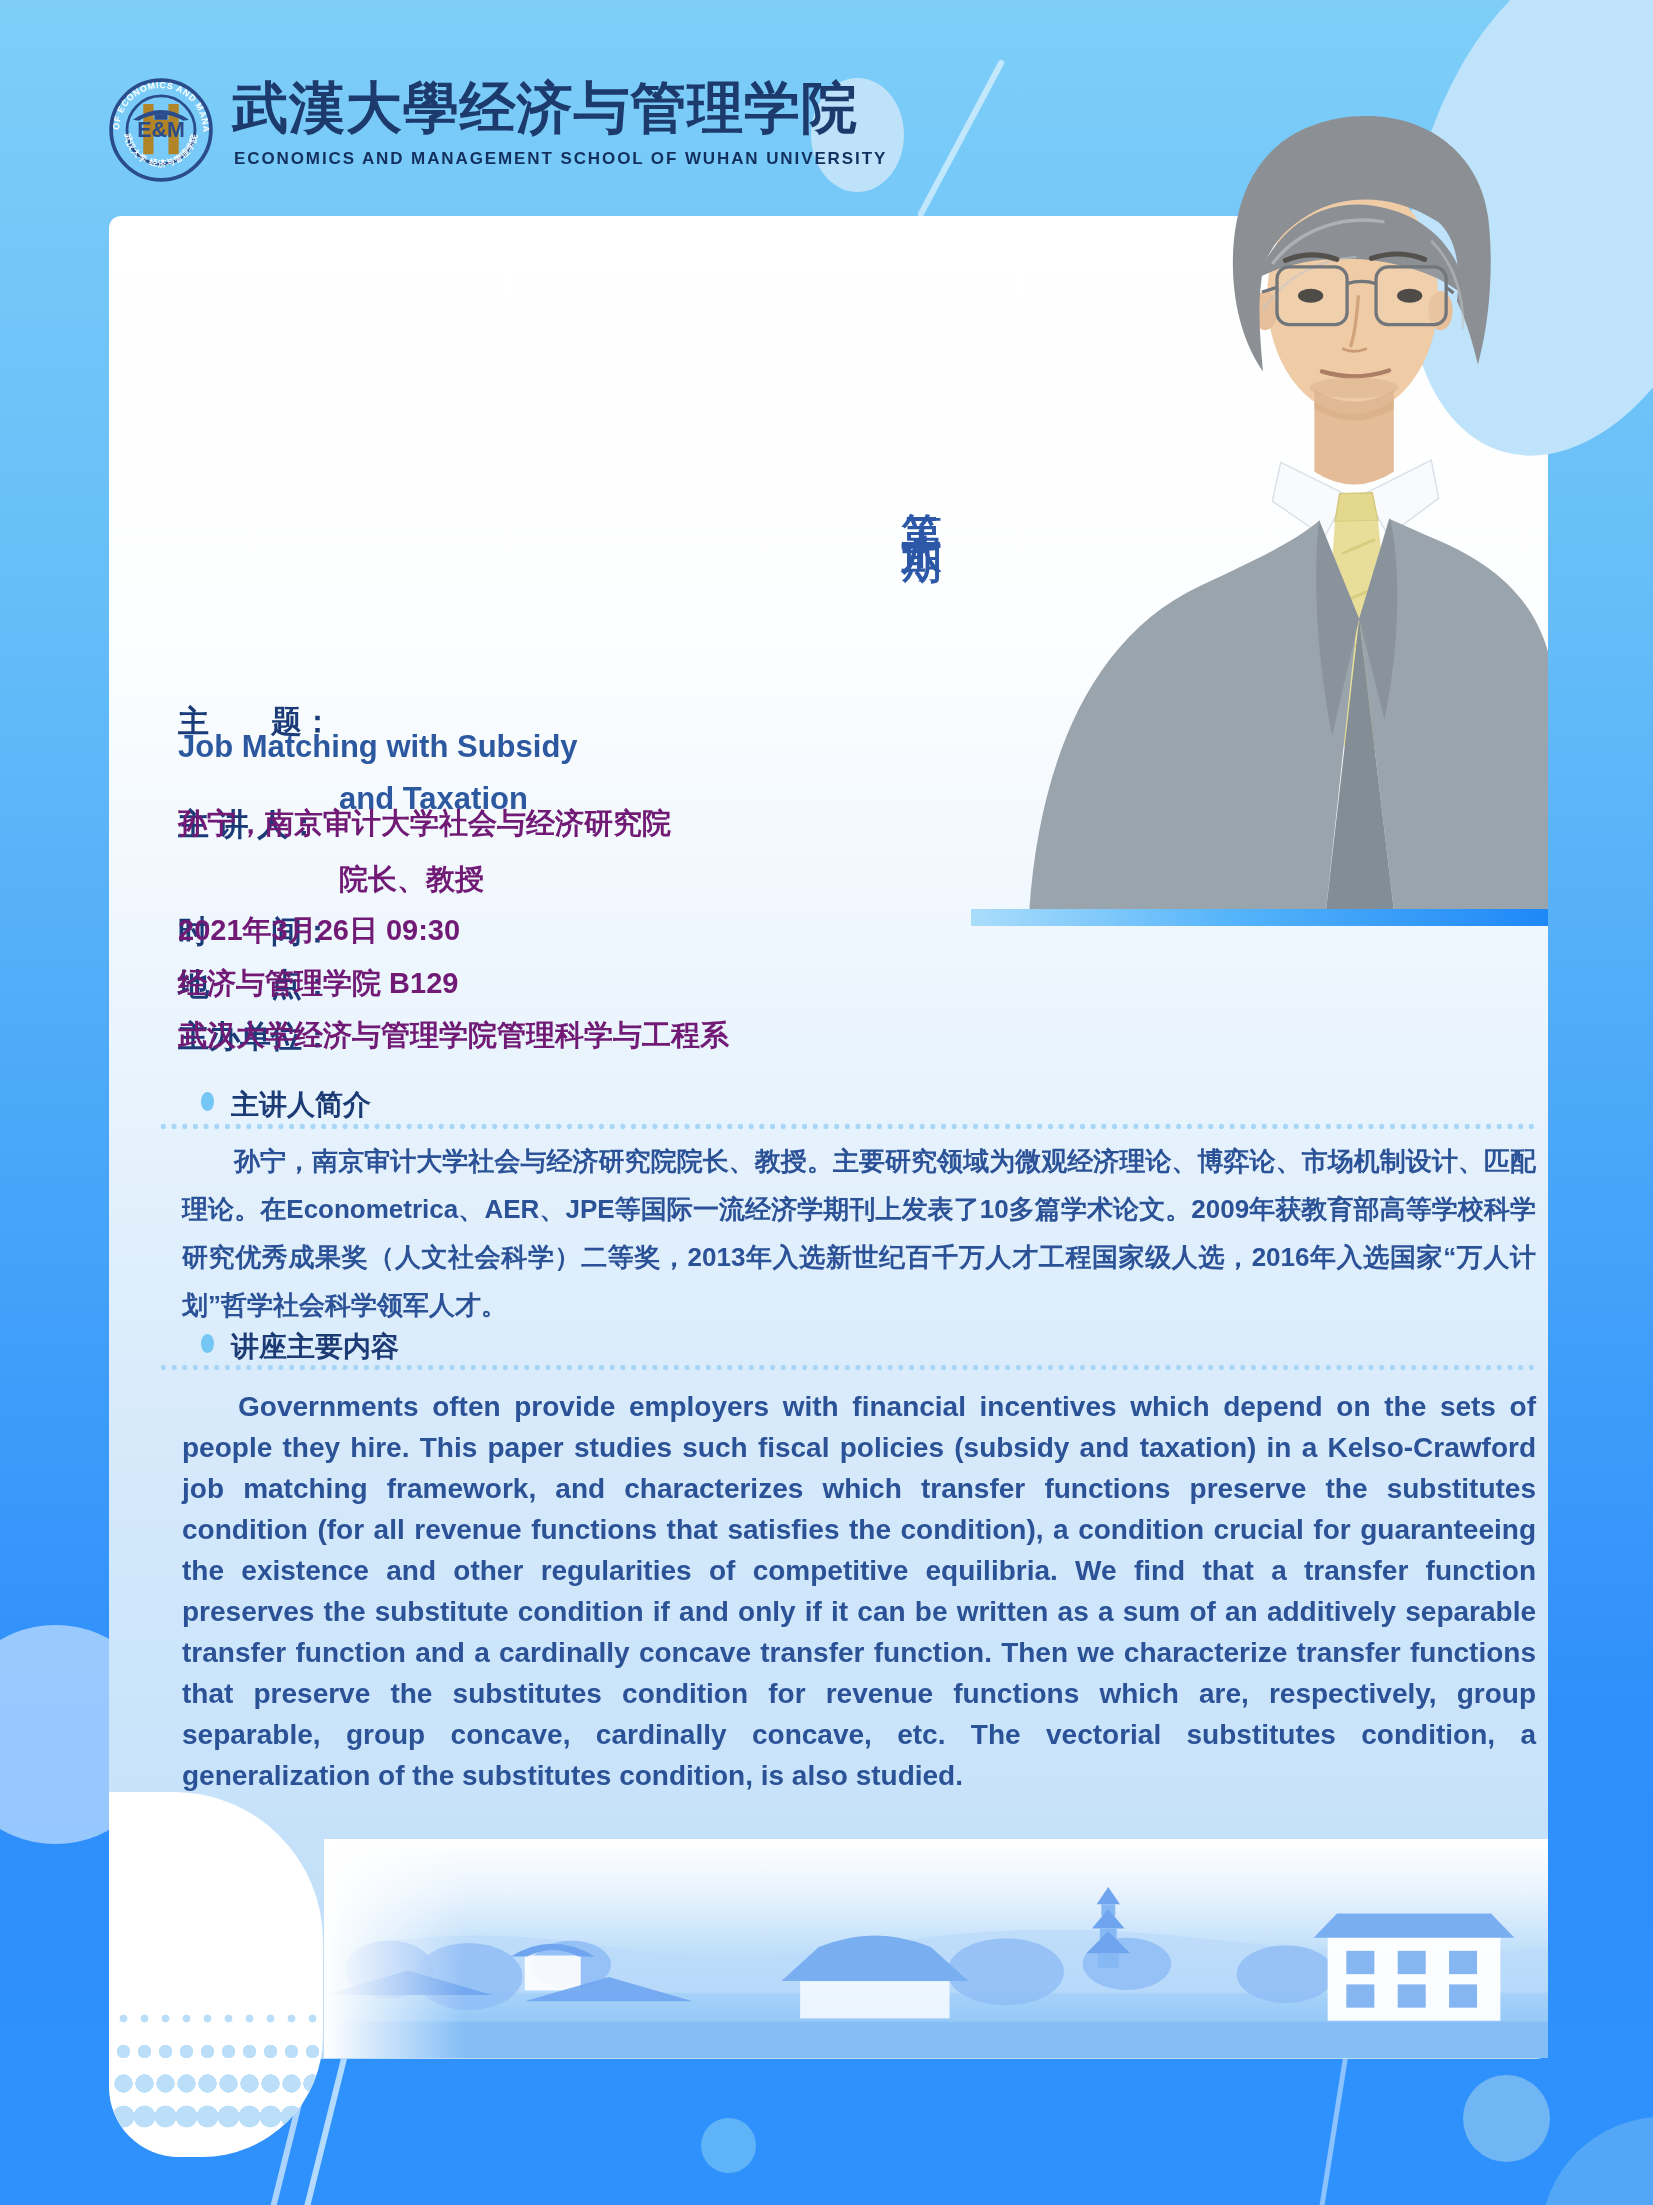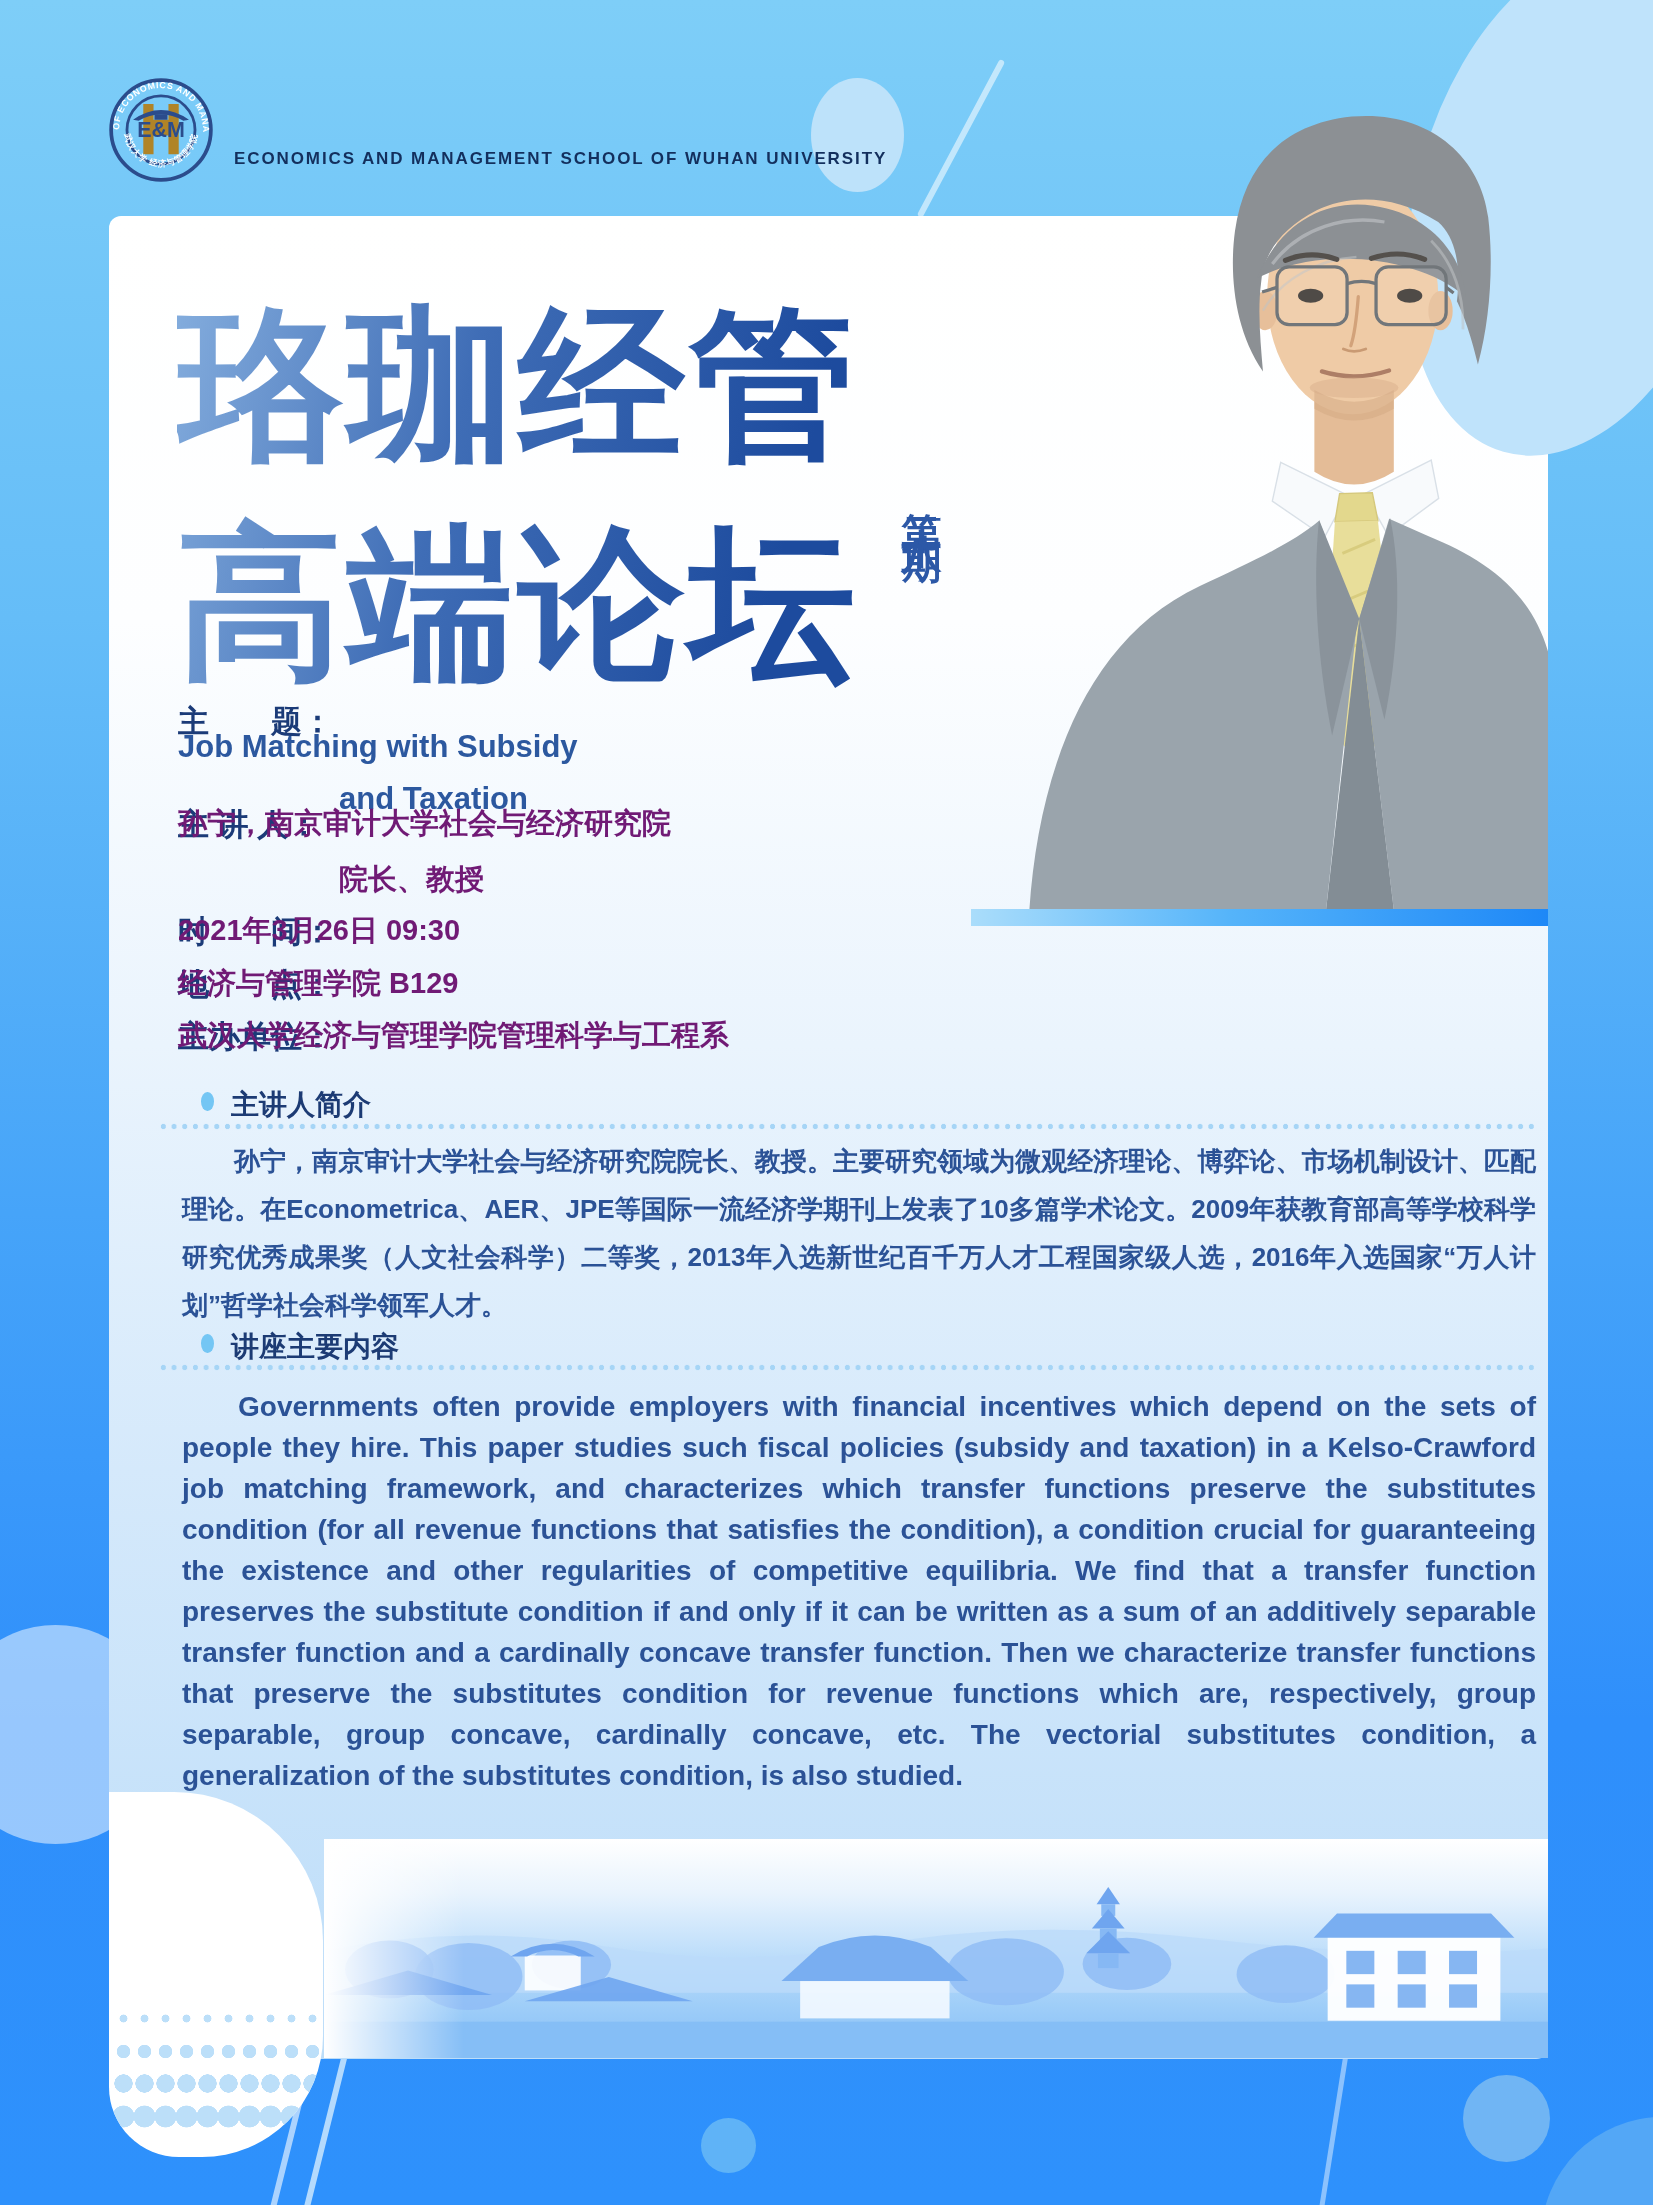--- a/index.html
+++ b/index.html
@@ -108,26 +108,23 @@
       <rect x="104" y="84" width="28" height="12" fill="#2B4C8C"></rect>
       <text x="118" y="134" font-size="46" font-weight="900" fill="#2B4C8C" text-anchor="middle">E&amp;M</text>
       <text font-size="19" font-weight="700" fill="#FFFFFF" letter-spacing="1.5">
         <textPath href="#arcT" startOffset="50%" text-anchor="middle">SCHOOL OF ECONOMICS AND MANAGEMENT</textPath>
       </text>
       <text font-size="18" font-weight="700" fill="#FFFFFF" letter-spacing="2">
         <textPath href="#arcB" startOffset="50%" text-anchor="middle">武汉大学 经济与管理学院</textPath>
       </text>
     </svg>
   </div>
+  <div class="school-cn">武漢大學经济与管理学院</div>
   <div class="school-en">ECONOMICS AND MANAGEMENT SCHOOL OF WUHAN UNIVERSITY</div>
 
-  <div class="big-title">
-    <span style="position:static">珞珈经管</span><br>
-    <span style="position:static">高端论坛</span>
-  </div>
   <div class="issue">第二十八期</div>
 
   <div class="iline l1">
       <span class="ilab">主　　题：</span>
       <span class="gap"></span>
       <span class="ival en">Job Matching with Subsidy</span>
     </div>
   <div class="iline l2">
       <span class="ival en">and Taxation</span>
     </div>

